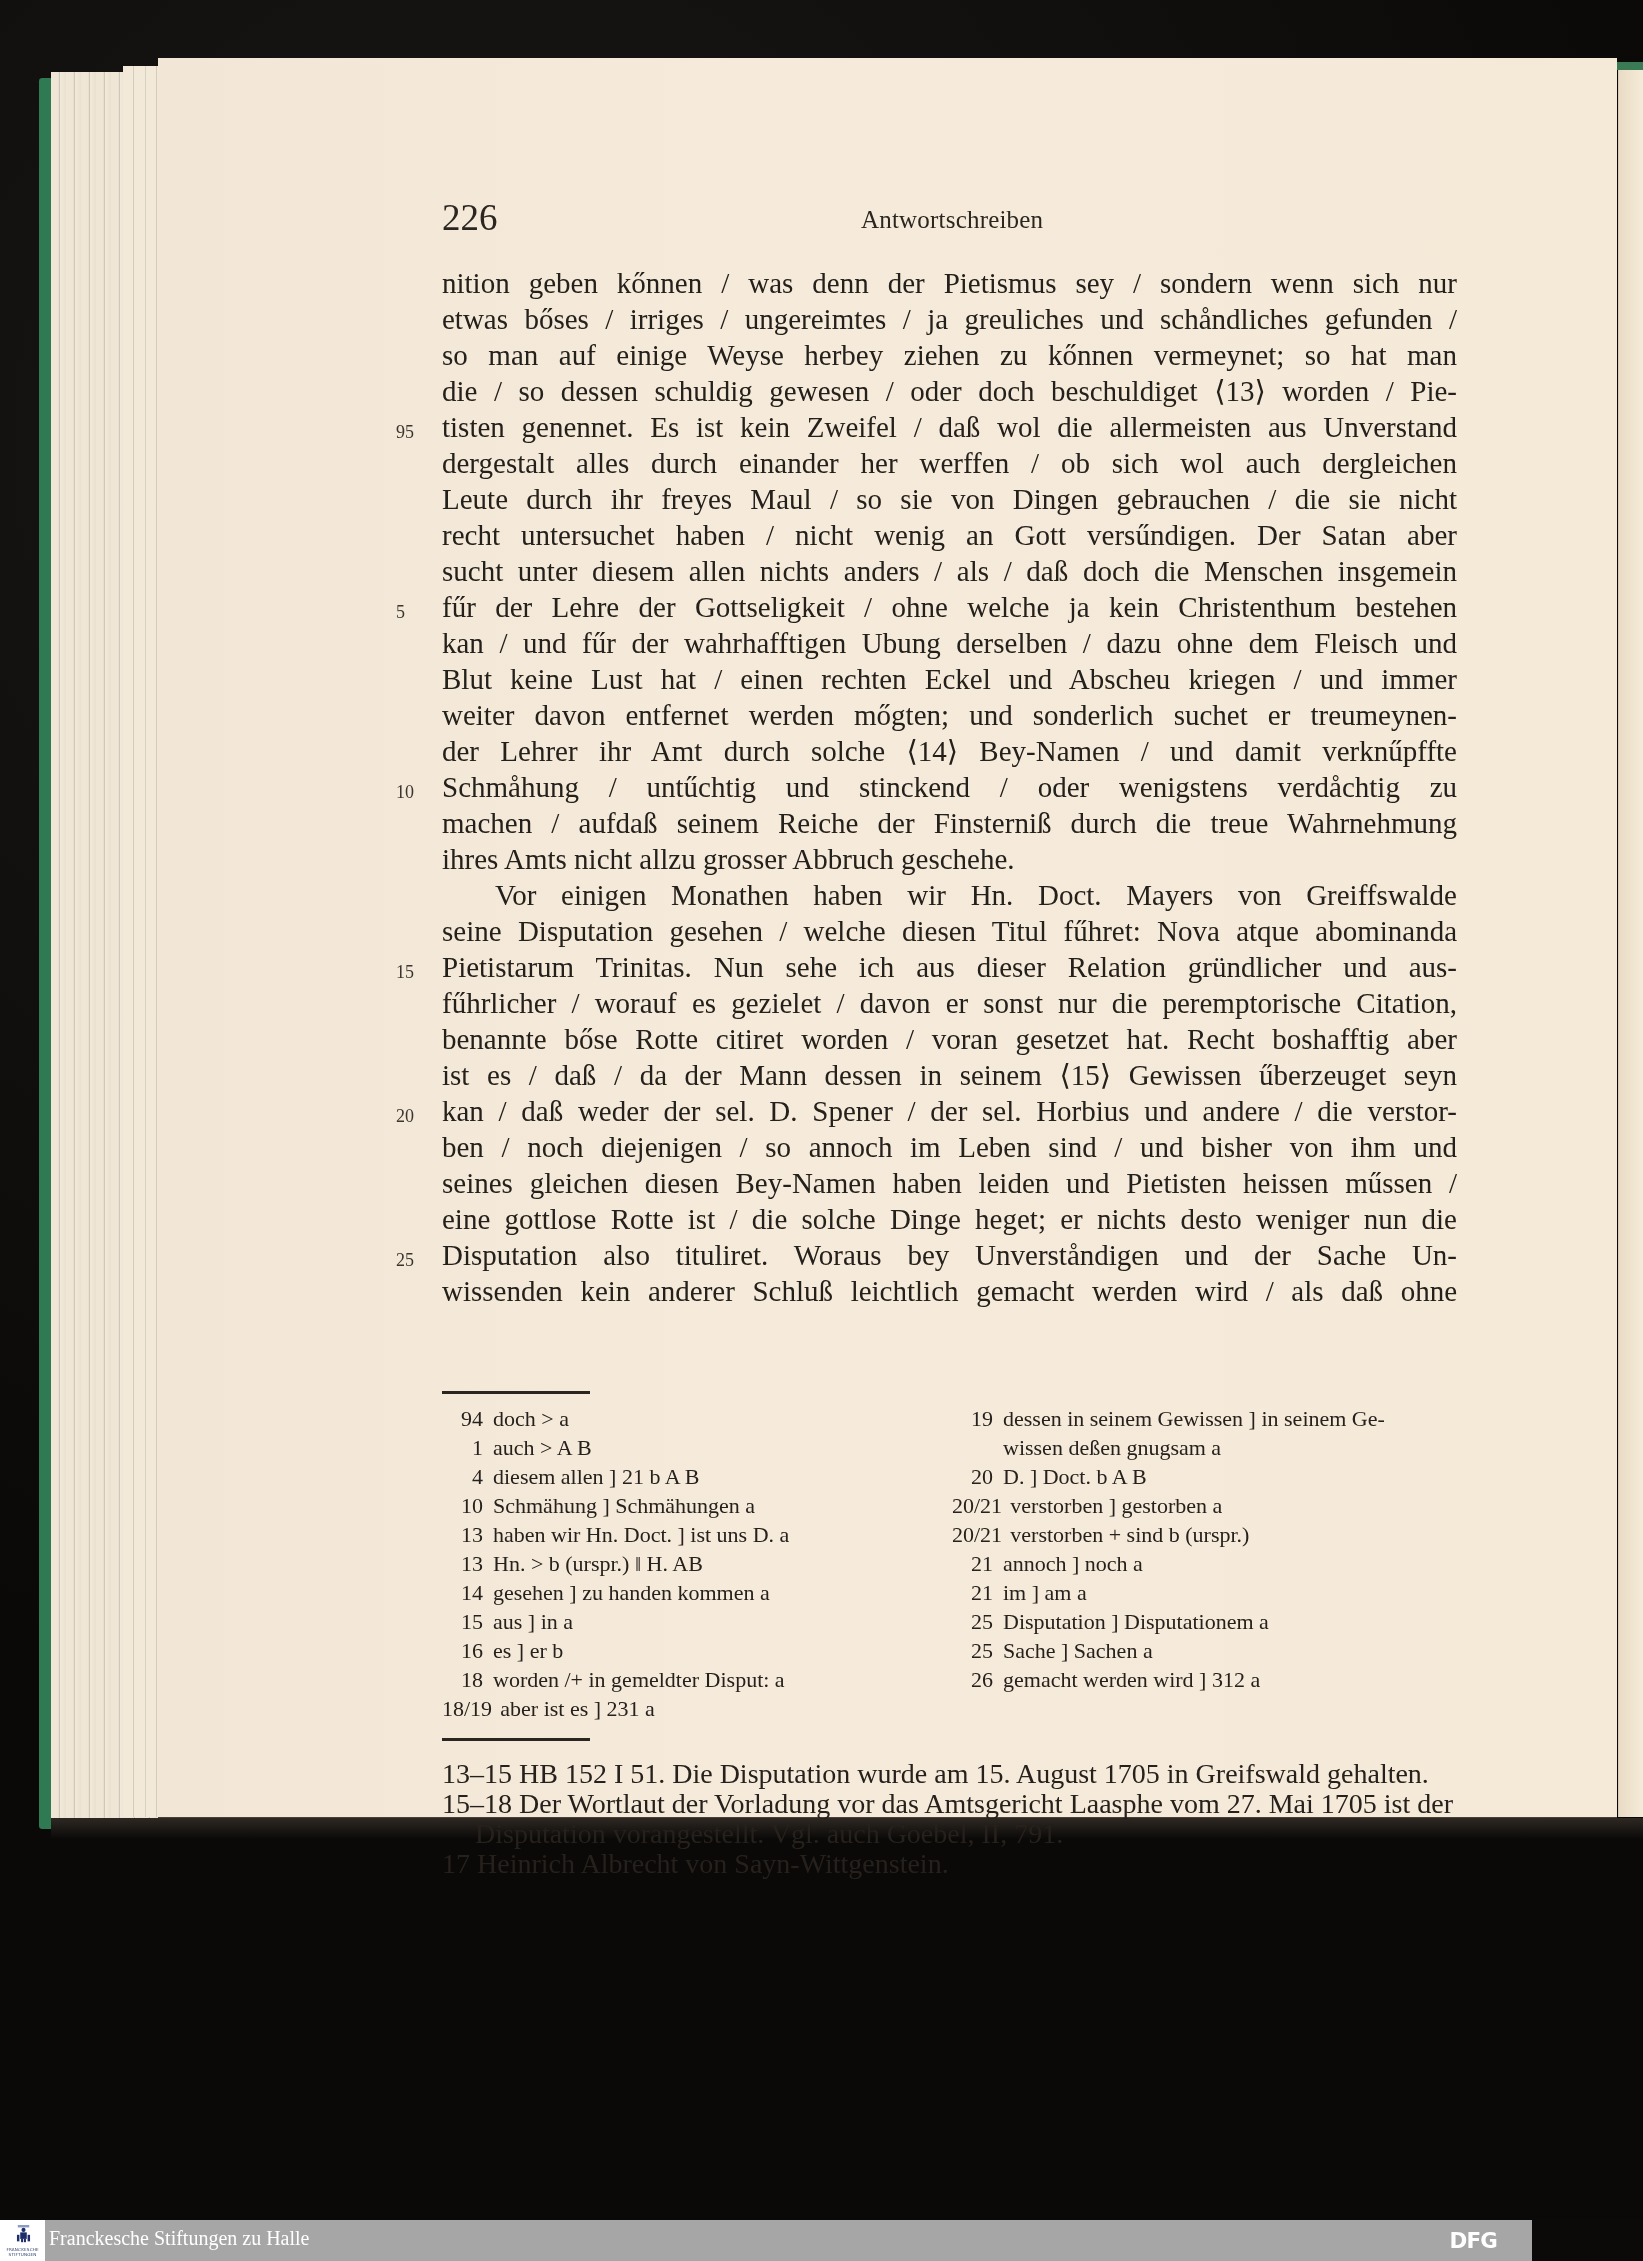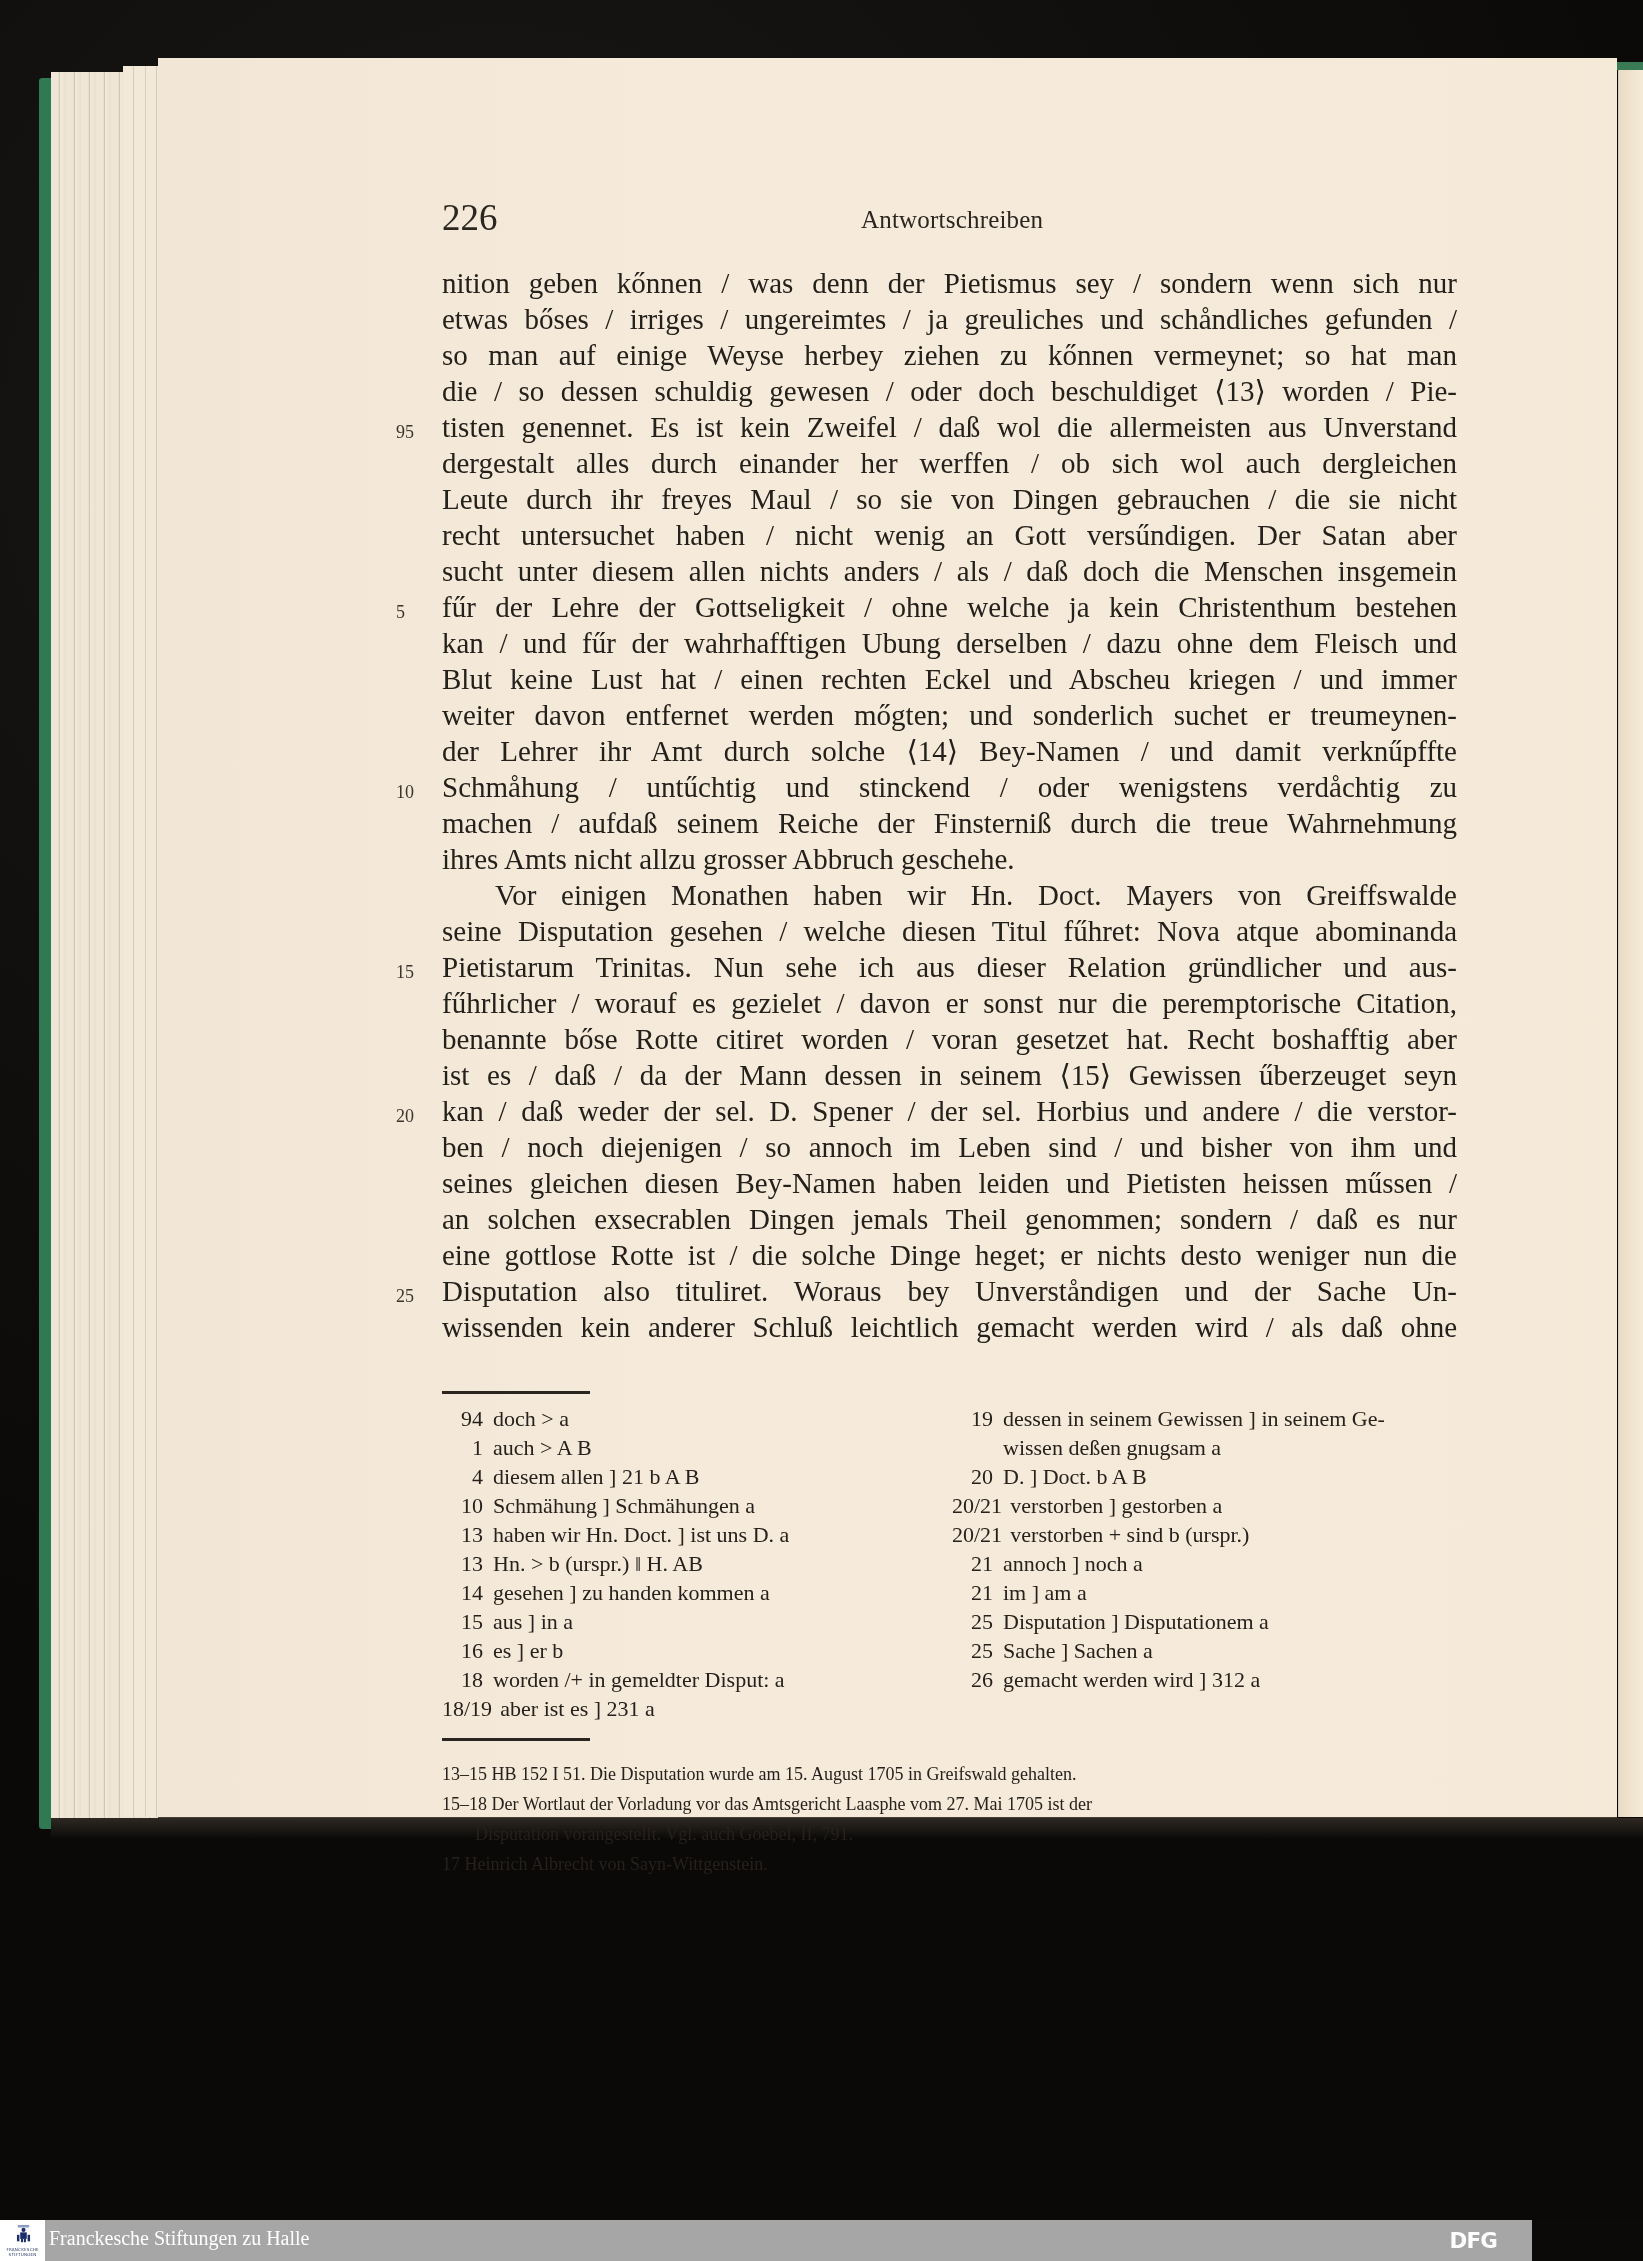--- a/index.html
+++ b/index.html
@@ -80,21 +80,21 @@
   .app-col { position:absolute; top:0; }
   .app-col.left { left:0; width:493px; }
   .app-col.right { left:510px; width:510px; }
   .app-entry { position:relative; white-space:nowrap; }
   .app-entry .num { display:inline-block; min-width:41px; text-align:right; margin-right:10px; }
   .app-entry .num.wide { min-width:0; text-align:left; margin-right:8.2px; }
   .app-entry.cont { padding-left:51px; }
 
   .commentary {
     position:absolute; left:442px; top:1759px; width:1015px;
-    color:#26211c; font-size:18px; line-height:30px;
+    color:#26211c; font-size:28px; line-height:30px;
   }
   .comm-entry { white-space:normal; }
   .comm-entry .cont { display:block; padding-left:33px; }
 
   
   .footer-bar {
     position:absolute; left:0; top:2220px; width:1532px; height:41px;
     background:#a6a6a6;
   }
   .footer-logo {
@@ -151,21 +151,20 @@
     <div class="line last"><span>ihres Amts nicht allzu grosser Abbruch geschehe.</span></div>
     <div class="line indent"><span>Vor einigen Monathen haben wir Hn. Doct. Mayers von Greiffswalde</span></div>
     <div class="line"><span>seine Disputation gesehen / welche diesen Titul fűhret: Nova atque abominanda</span></div>
     <div class="line"><span class="lineno">15</span><span>Pietistarum Trinitas. Nun sehe ich aus dieser Relation gründlicher und aus-</span></div>
     <div class="line"><span>fűhrlicher / worauf es gezielet / davon er sonst nur die peremptorische Citation,</span></div>
     <div class="line"><span>benannte bőse Rotte citiret worden / voran gesetzet hat. Recht boshafftig aber</span></div>
     <div class="line"><span>ist es / daß / da der Mann dessen in seinem ⟨15⟩ Gewissen űberzeuget seyn</span></div>
     <div class="line"><span class="lineno">20</span><span>kan / daß weder der sel. D. Spener / der sel. Horbius und andere / die verstor-</span></div>
     <div class="line"><span>ben / noch diejenigen / so annoch im Leben sind / und bisher von ihm und</span></div>
     <div class="line"><span>seines gleichen diesen Bey-Namen haben leiden und Pietisten heissen műssen /</span></div>
-    <div class="line"><span>an solchen exsecrablen Dingen jemals Theil genommen; sondern / daß es nur</span></div>
     <div class="line"><span>eine gottlose Rotte ist / die solche Dinge heget; er nichts desto weniger nun die</span></div>
     <div class="line"><span class="lineno">25</span><span>Disputation also tituliret. Woraus bey Unverståndigen und der Sache Un-</span></div>
     <div class="line"><span>wissenden kein anderer Schluß leichtlich gemacht werden wird / als daß ohne</span></div>
   </div>
 
 <div class="rule-short" style="top:1391px;"></div>
 
 <div class="apparatus">
   <div class="app-col left" id="app-left">
       <div class="app-entry"><span class="num">94</span><span>doch &gt; a</span></div>

